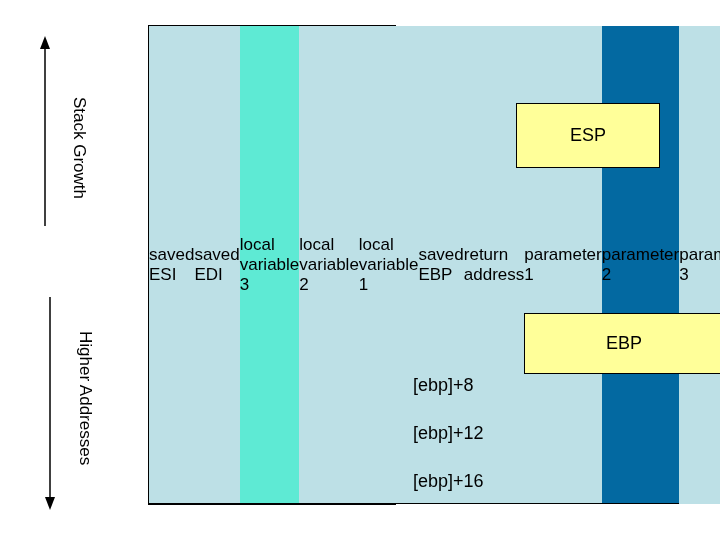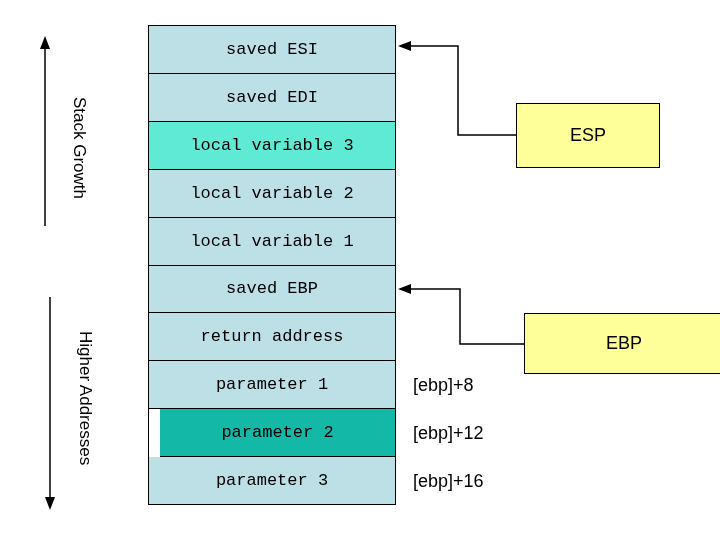--- a/index.html
+++ b/index.html
@@ -16,23 +16,22 @@
     overflow: hidden;
   }
   .stack {
     position: absolute;
     left: 148px;
     top: 25px;
     width: 248px;
     height: 480px;
     border: 1px solid #000;
     display: flex;
-    flex-direction: column;
+    flex-direction: row;
     box-sizing: border-box;
-    font-family: Liberation Mono, monospace;
   }
   .stack-cell {
     flex: 1 1 0;
     border-bottom: 1px solid #000;
     display: flex;
     align-items: center;
     justify-content: center;
     font-size: 17px;
     color: #000;
   }
@@ -110,21 +109,21 @@
 
   <div class="stack">
     <div class="stack-cell" style="background-color: rgb(189, 224, 230);">saved ESI</div>
     <div class="stack-cell" style="background-color: rgb(189, 224, 230);">saved EDI</div>
     <div class="stack-cell" style="background-color: #5eead4;">local variable 3</div>
     <div class="stack-cell" style="background-color: rgb(189, 224, 230);">local variable 2</div>
     <div class="stack-cell" style="background-color: rgb(189, 224, 230);">local variable 1</div>
     <div class="stack-cell" style="background-color: rgb(189, 224, 230);">saved EBP</div>
     <div class="stack-cell" style="background-color: rgb(189, 224, 230);">return address</div>
     <div class="stack-cell" style="background-color: rgb(189, 224, 230);">parameter 1</div>
-    <div class="stack-cell" style="background-color: #14b8a6; margin-left: 11px;">parameter 2</div>
+    <div class="stack-cell" style="background-color: #0369a1;">parameter 2</div>
     <div class="stack-cell" style="background-color: rgb(189, 224, 230);">parameter 3</div>
   </div>
 
   <div class="annotation ann-1">[ebp]+8</div>
   <div class="annotation ann-2">[ebp]+12</div>
   <div class="annotation ann-3">[ebp]+16</div>
 
   <div class="register-box register-esp" style="background-color: rgb(255, 255, 153);">ESP</div>
   <div class="register-box register-ebp" style="background-color: rgb(255, 255, 153);">EBP</div>
 

